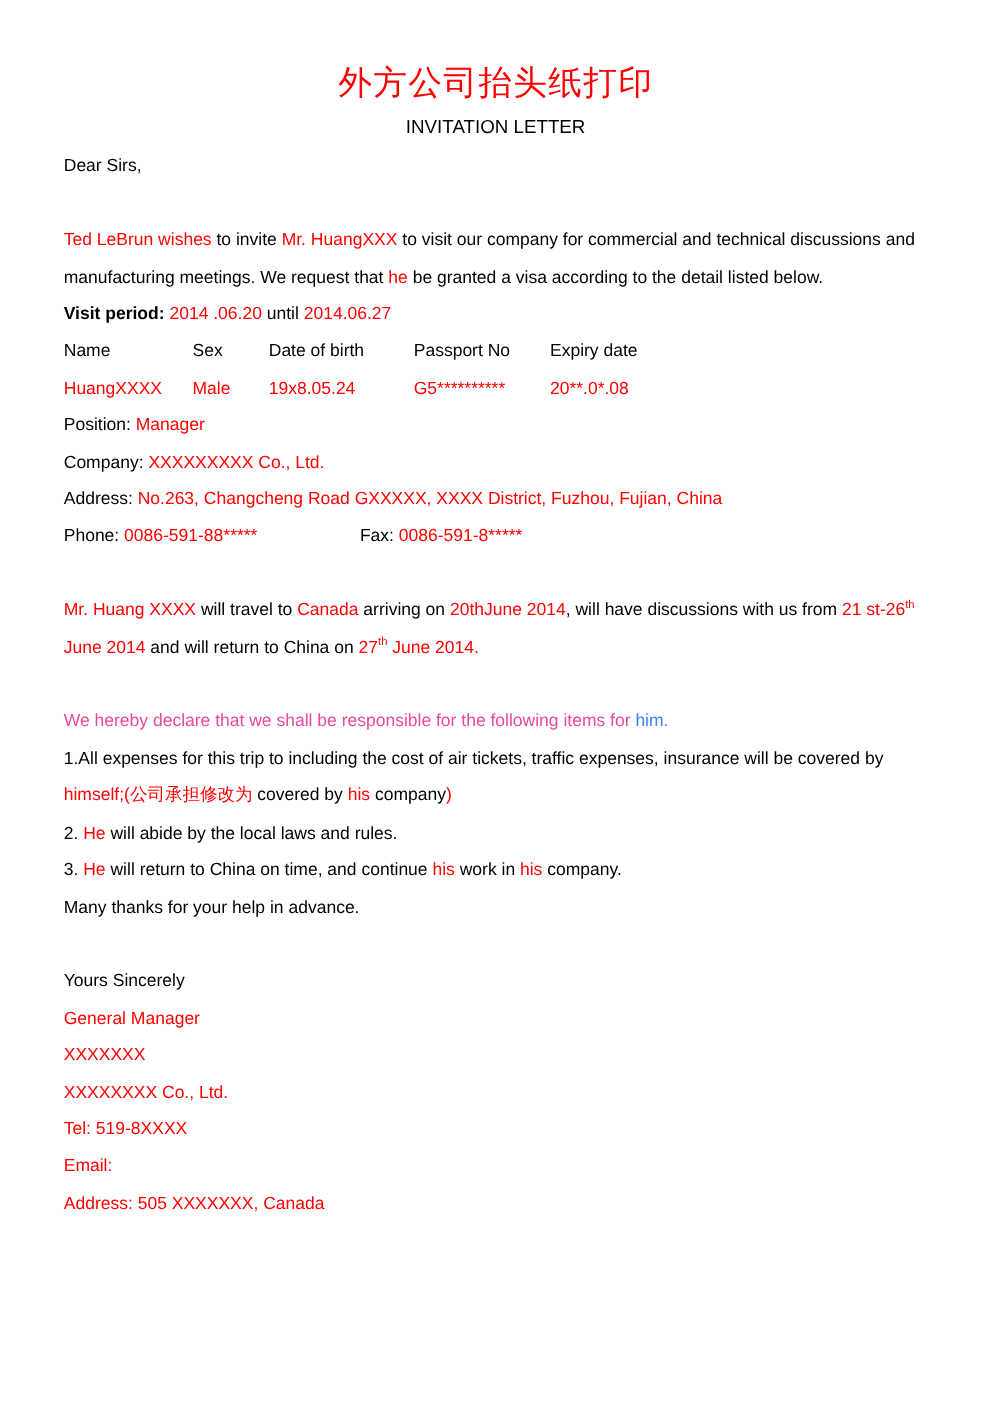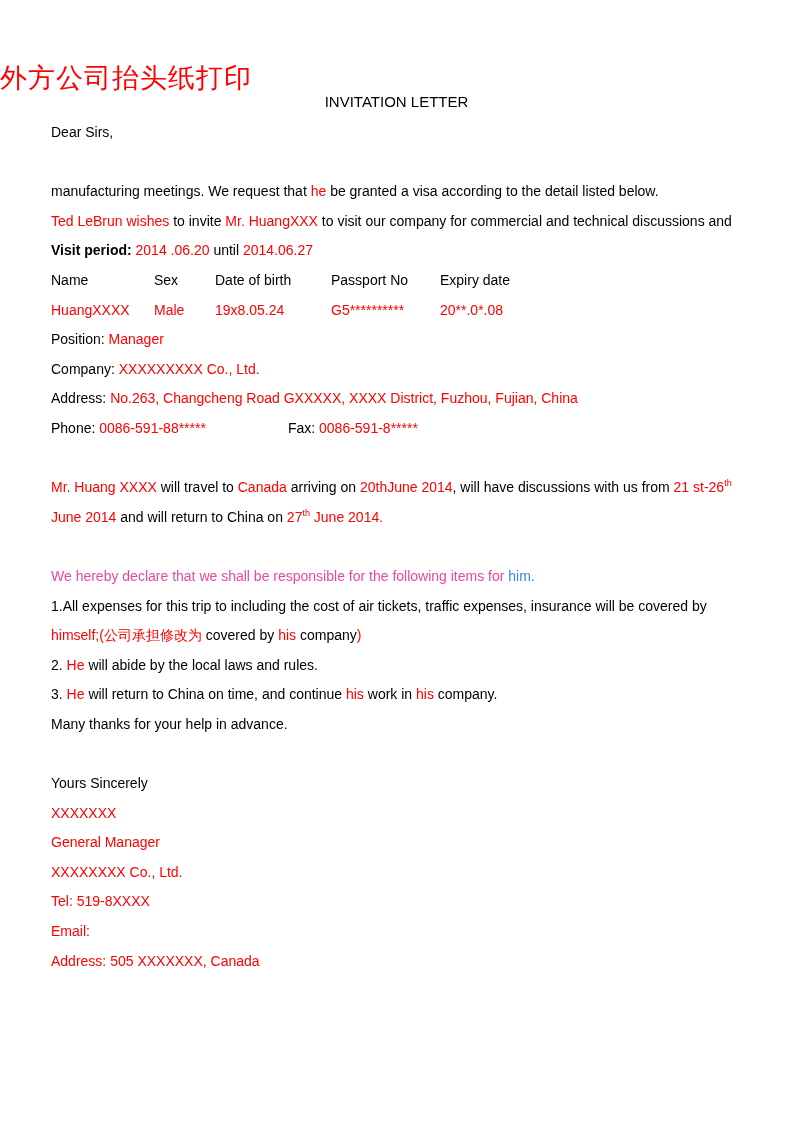--- a/index.html
+++ b/index.html
@@ -8,24 +8,24 @@
     width: 793px;
     height: 1122px;
     background: #ffffff;
     overflow: hidden;
     font-family: "Liberation Sans", sans-serif;
     font-size: 14px;
     color: #000000;
   }
   .doc-title {
     position: absolute;
-    top: 60px;
+    top: 48px;
     left: 0;
     width: 100%;
-    text-align: left;
+    text-align: center;
     font-family: "Liberation Serif", "DejaVu Serif", serif;
     font-size: 27px;
     font-weight: 400;
     letter-spacing: 1px;
   }
   .doc-subtitle {
     position: absolute;
     top: 93px;
     left: 0;
     width: 100%;
@@ -61,22 +61,22 @@
 </style>
 </head>
 <body>
 
 <div class="page">
   <div class="doc-title" style="color: rgb(255, 0, 0);">外方公司抬头纸打印</div>
   <div class="doc-subtitle">INVITATION LETTER</div>
   <div class="doc-body">
       <div class="line"><span style="color: rgb(0, 0, 0);">Dear Sirs,</span></div>
       <div class="line blank"></div>
+      <div class="line"><span style="color: rgb(255, 0, 0);">Ted LeBrun wishes </span><span style="color: rgb(0, 0, 0);">to invite </span><span style="color: rgb(255, 0, 0);">Mr. HuangXXX </span><span style="color: rgb(0, 0, 0);">to visit our company for commercial and technical discussions and</span></div>
       <div class="line"><span style="color: rgb(0, 0, 0);">manufacturing meetings. We request that </span><span style="color: rgb(255, 0, 0);">he </span><span style="color: rgb(0, 0, 0);">be granted a visa according to the detail listed below.</span></div>
-      <div class="line"><span style="color: rgb(255, 0, 0);">Ted LeBrun wishes </span><span style="color: rgb(0, 0, 0);">to invite </span><span style="color: rgb(255, 0, 0);">Mr. HuangXXX </span><span style="color: rgb(0, 0, 0);">to visit our company for commercial and technical discussions and</span></div>
       <div class="line"><span style="color: rgb(0, 0, 0); font-weight: bold;">Visit period: </span><span style="color: rgb(255, 0, 0);">2014 .06.20 </span><span style="color: rgb(0, 0, 0);">until </span><span style="color: rgb(255, 0, 0);">2014.06.27</span></div>
       <div class="line table-header" style="color: rgb(0, 0, 0);">
         <span class="tcell tc0">Name</span>
         <span class="tcell tc1">Sex</span>
         <span class="tcell tc2">Date of birth</span>
         <span class="tcell tc3">Passport No</span>
         <span class="tcell tc4">Expiry date</span>
       </div>
       <div class="line table-row" style="color: rgb(255, 0, 0);">
         <span class="tcell tc0">HuangXXXX</span>
@@ -94,20 +94,20 @@
       <div class="line"><span style="color: rgb(255, 0, 0);">June 2014 </span><span style="color: rgb(0, 0, 0);">and will return to China on </span><span style="color: rgb(255, 0, 0);">27</span><sup style="color: rgb(255, 0, 0);">th</sup><span style="color: rgb(255, 0, 0);"> June 2014.</span></div>
       <div class="line blank"></div>
       <div class="line"><span style="color: #ec4899;">We hereby declare that we shall be responsible for the following items for </span><span style="color: #3b82f6;">him.</span></div>
       <div class="line"><span style="color: rgb(0, 0, 0);">1.All expenses for this trip to including the cost of air tickets, traffic expenses, insurance will be covered by</span></div>
       <div class="line"><span style="color: rgb(255, 0, 0);">himself;(</span><span class="cn" style="color: rgb(255, 0, 0);">公司承担修改为</span><span style="color: rgb(0, 0, 0);"> covered by </span><span style="color: rgb(255, 0, 0);">his</span><span style="color: rgb(0, 0, 0);"> company</span><span style="color: rgb(255, 0, 0);">)</span></div>
       <div class="line"><span style="color: rgb(0, 0, 0);">2. </span><span style="color: rgb(255, 0, 0);">He </span><span style="color: rgb(0, 0, 0);">will abide by the local laws and rules.</span></div>
       <div class="line"><span style="color: rgb(0, 0, 0);">3. </span><span style="color: rgb(255, 0, 0);">He </span><span style="color: rgb(0, 0, 0);">will return to China on time, and continue </span><span style="color: rgb(255, 0, 0);">his </span><span style="color: rgb(0, 0, 0);">work in </span><span style="color: rgb(255, 0, 0);">his </span><span style="color: rgb(0, 0, 0);">company.</span></div>
       <div class="line"><span style="color: rgb(0, 0, 0);">Many thanks for your help in advance.</span></div>
       <div class="line blank"></div>
       <div class="line"><span style="color: rgb(0, 0, 0);">Yours Sincerely</span></div>
+      <div class="line"><span style="color: rgb(255, 0, 0);">General Manager</span></div>
       <div class="line"><span style="color: rgb(255, 0, 0);">XXXXXXX</span></div>
-      <div class="line"><span style="color: rgb(255, 0, 0);">General Manager</span></div>
       <div class="line"><span style="color: rgb(255, 0, 0);">XXXXXXXX Co., Ltd.</span></div>
       <div class="line"><span style="color: rgb(255, 0, 0);">Tel: 519-8XXXX</span></div>
       <div class="line"><span style="color: rgb(255, 0, 0);">Email:</span></div>
       <div class="line"><span style="color: rgb(255, 0, 0);">Address: 505 XXXXXXX, Canada</span></div>
     </div>
 </div>
 
 </body></html>

